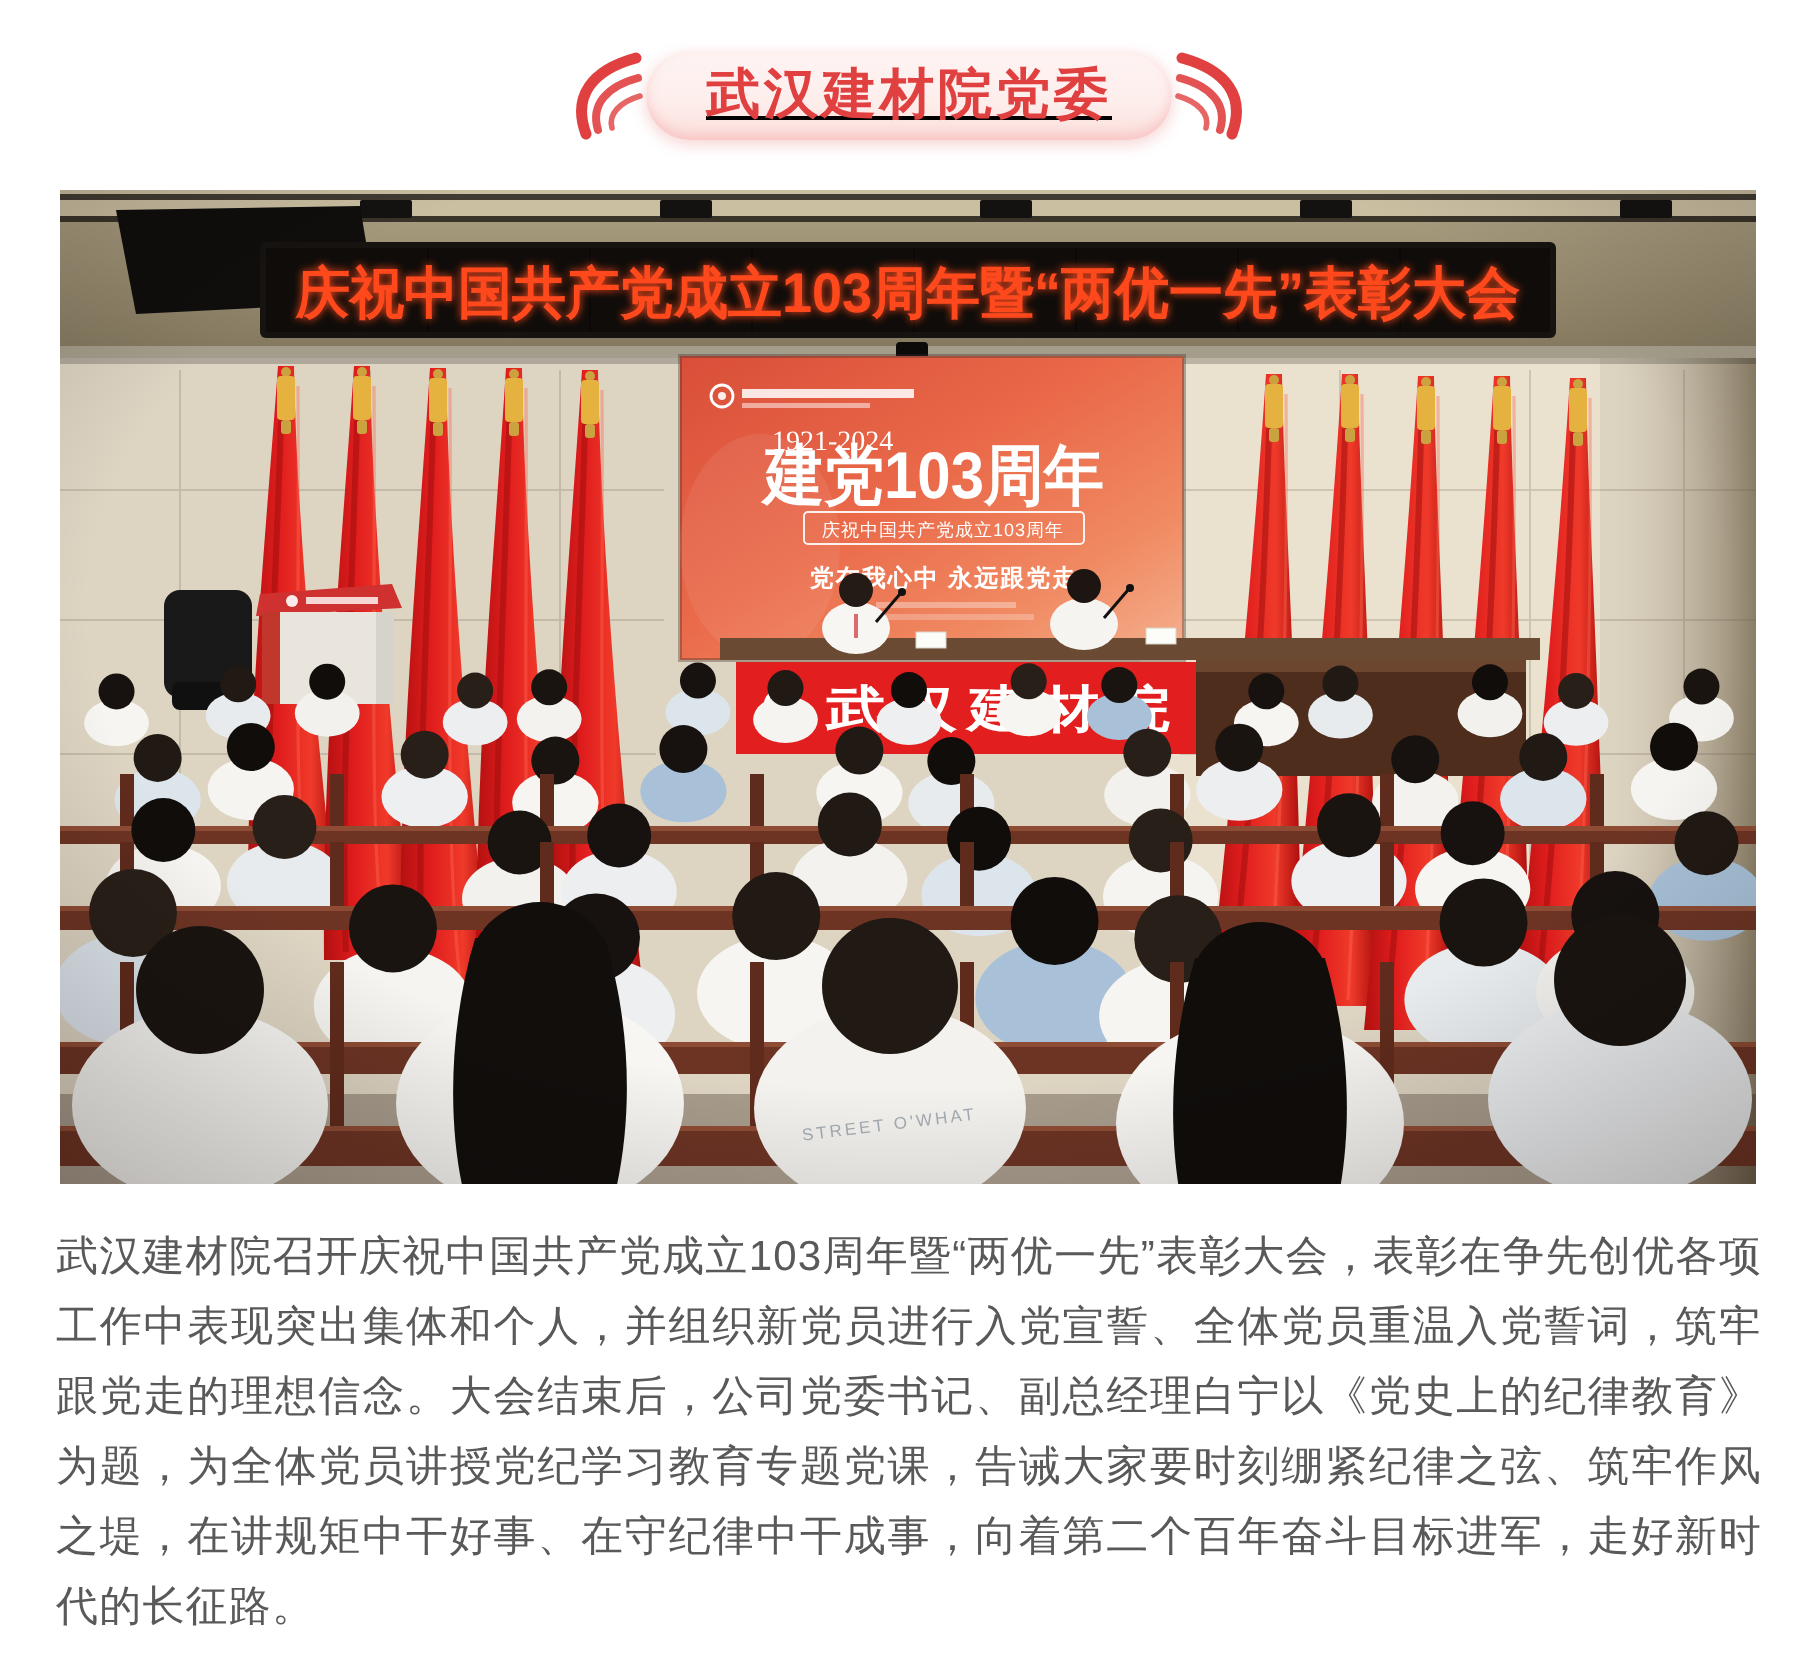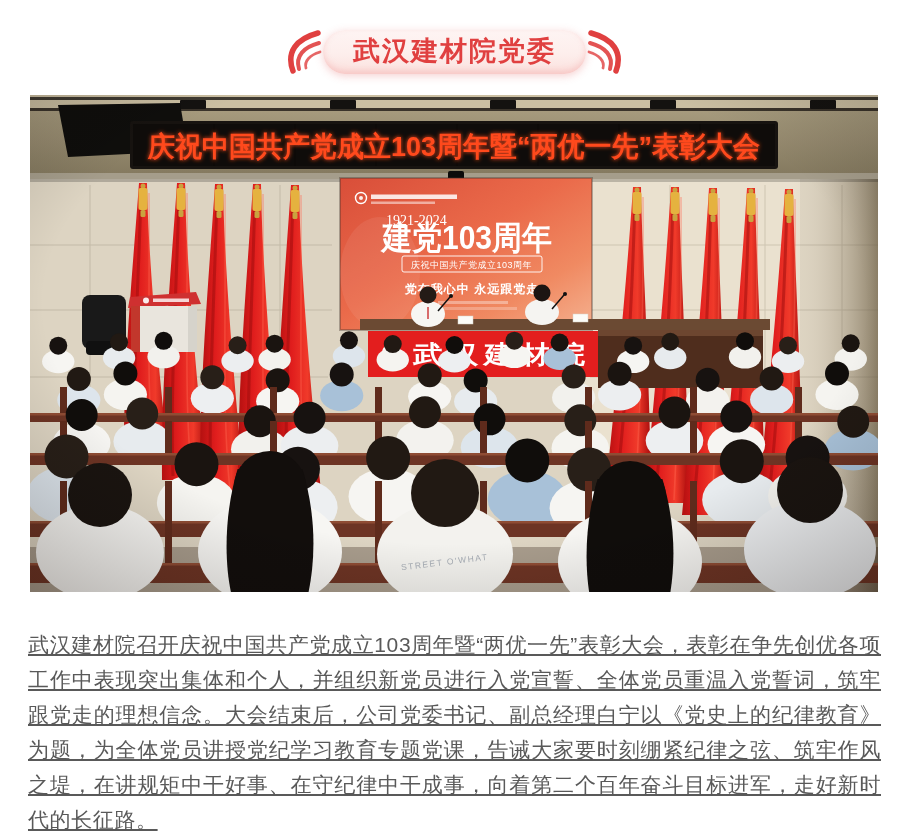--- a/index.html
+++ b/index.html
@@ -3,33 +3,33 @@
 <meta charset="utf-8">
 <style>
   :root{
     --accent-red:#e04040; --badge-bg:#fdeeec; --led-text:#ff4a1d; --flag-red:#e01d1d;
     --screen-red-top:#d94e39; --screen-red-bottom:#f5b291; --stage-banner-red:#e31e1e;
     --body-text:#595959;
   }
   *{box-sizing:border-box;margin:0;padding:0;}
   html,body{width:909px;background:#ffffff;font-family:"Liberation Sans",sans-serif;}
   body{height:839px;overflow:hidden;}
-  .badge-row{display:flex;justify-content:center;align-items:flex-end;margin-top:22px;gap:1px;height:52px;}
+  .badge-row{display:flex;justify-content:center;align-items:center;margin-top:22px;gap:1px;height:52px;text-decoration:underline;}
   .badge-pill{
     background:linear-gradient(180deg,#fef4f3 0%,var(--badge-bg) 55%,#fbe0dd 100%);
     color:var(--accent-red);font-weight:bold;font-size:27px;letter-spacing:2px;
     padding:5px 30px 7px;border-radius:24px;line-height:32px;
     box-shadow:0 2px 8px rgba(224,90,90,.28), inset 0 -3px 6px rgba(240,150,150,.35);
   }
   .wing{width:42px;height:44px;flex:0 0 auto;}
   .photo-wrap{margin:21px 30px 0 30px;width:848px;height:497px;overflow:hidden;background:#cfc5ae;}
   .photo-wrap svg{display:block;}
   .article-body{
-    margin:35px 28px 0 28px;color:var(--body-text);
-    font-size:21px;line-height:35px;letter-spacing:.6px;text-align:justify;text-decoration:underline;
+    margin:19px 28px 0 28px;color:var(--body-text);
+    font-size:21px;line-height:35px;letter-spacing:.6px;text-align:justify;
   }
 </style>
 </head>
 <body>
 
 <div class="badge-row">
   <svg class="wing" viewBox="0 0 42 44">
     <g fill="none" stroke="var(--accent-red)" stroke-linecap="round">
       <path d="M38 3 C16 9 6 22 13 41" stroke-width="5.5"></path>
       <path d="M39 13 C24 17 15 26 19 39" stroke-width="4" opacity=".9"></path>

